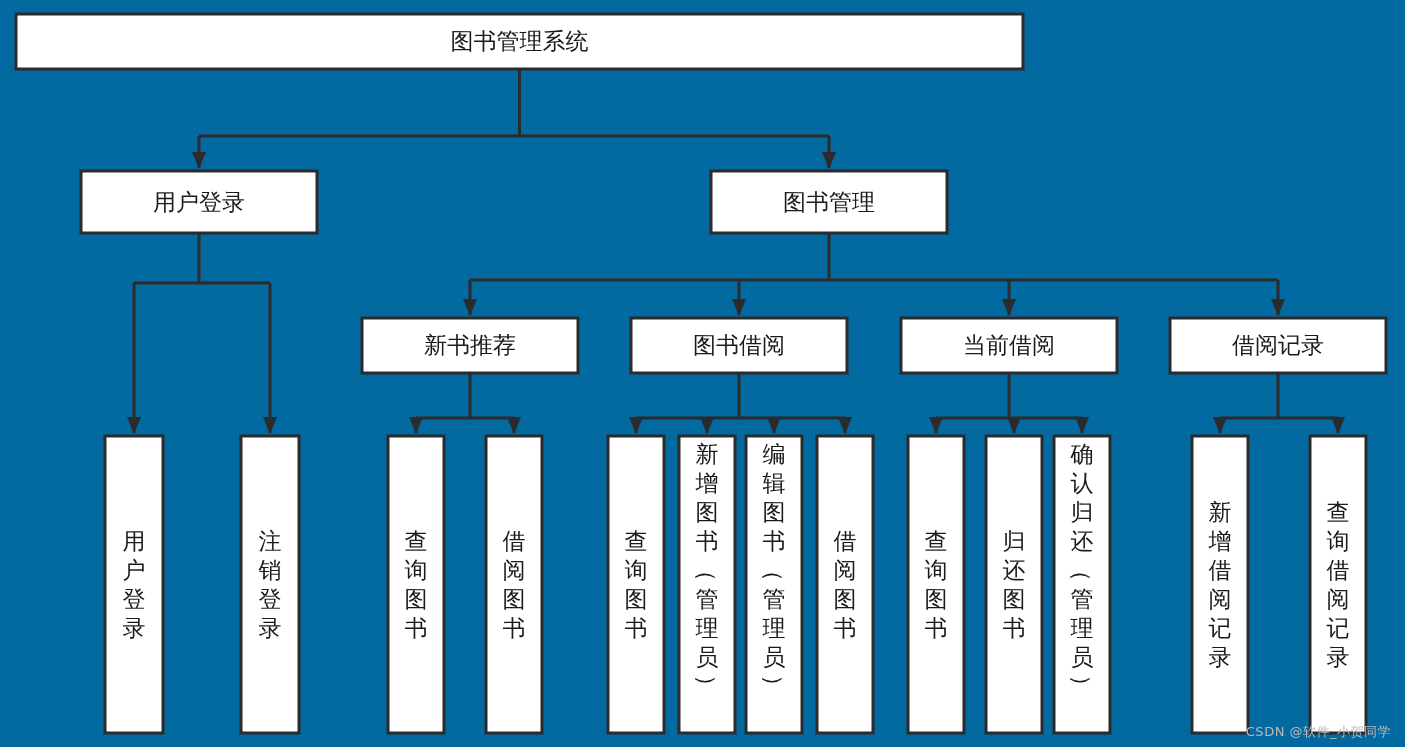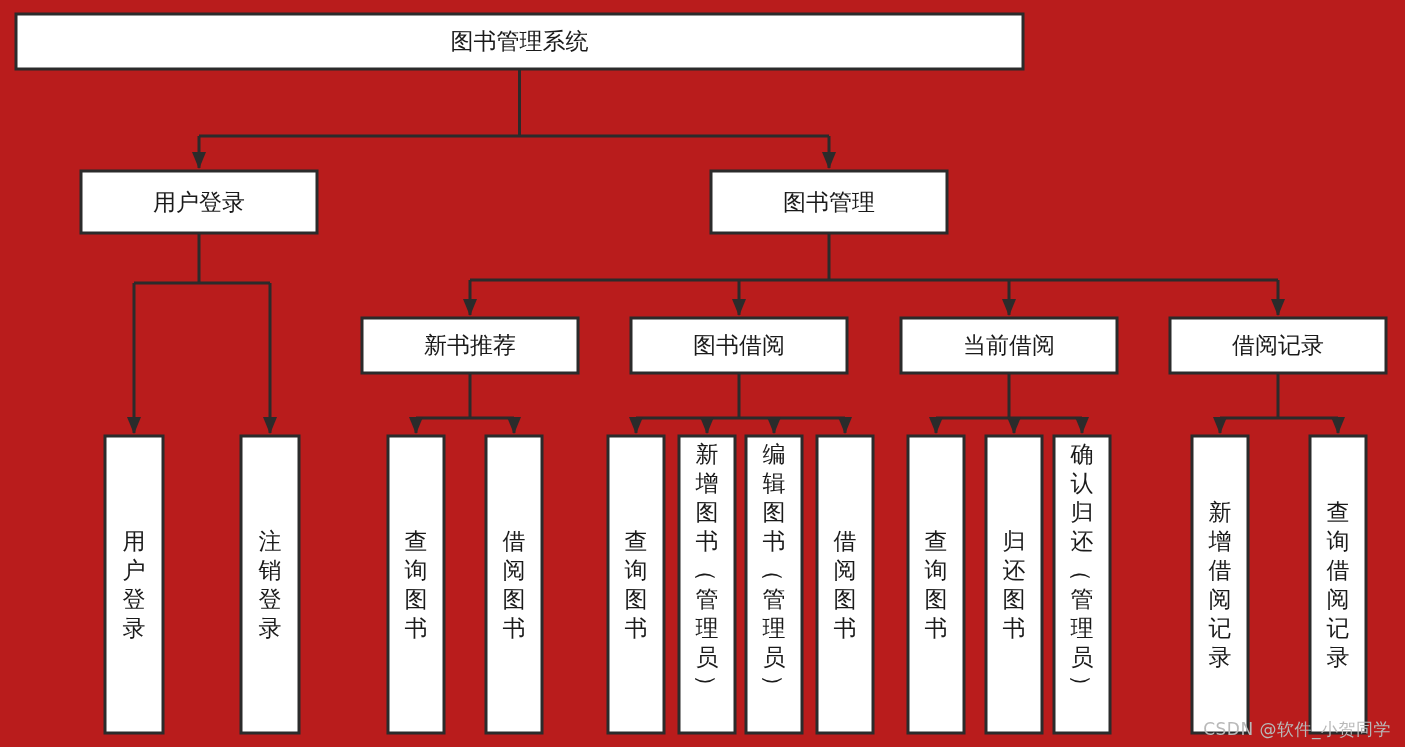--- a/index.html
+++ b/index.html
@@ -8,21 +8,21 @@
     padding: 0;
     background: #ffffff;
   }
   body {
     font-family: "DejaVu Sans", "Liberation Sans", sans-serif;
   }
   #diagram-root {
     position: relative;
     width: 1405px;
     height: 747px;
-    background: #b91c1c;
+    background: #0369a1;
     overflow: hidden;
   }
   svg#tree-svg {
     position: absolute;
     left: 0;
     top: 0;
     width: 1405px;
     height: 747px;
     display: block;
   }
@@ -57,21 +57,21 @@
     font-family: "DejaVu Sans", "Liberation Sans", sans-serif;
     font-size: 23px;
     fill: #1a1a1a;
     text-anchor: middle;
   }
   .watermark-text {
     position: absolute;
     right: 14px;
     bottom: 6px;
     font-family: "DejaVu Sans", "Liberation Sans", sans-serif;
-    font-size: 17px;
+    font-size: 13px;
     color: #b9b9b9;
     letter-spacing: 0.5px;
     white-space: nowrap;
     user-select: none;
   }
 </style>
 </head>
 <body>
 
 <div id="diagram-root">

